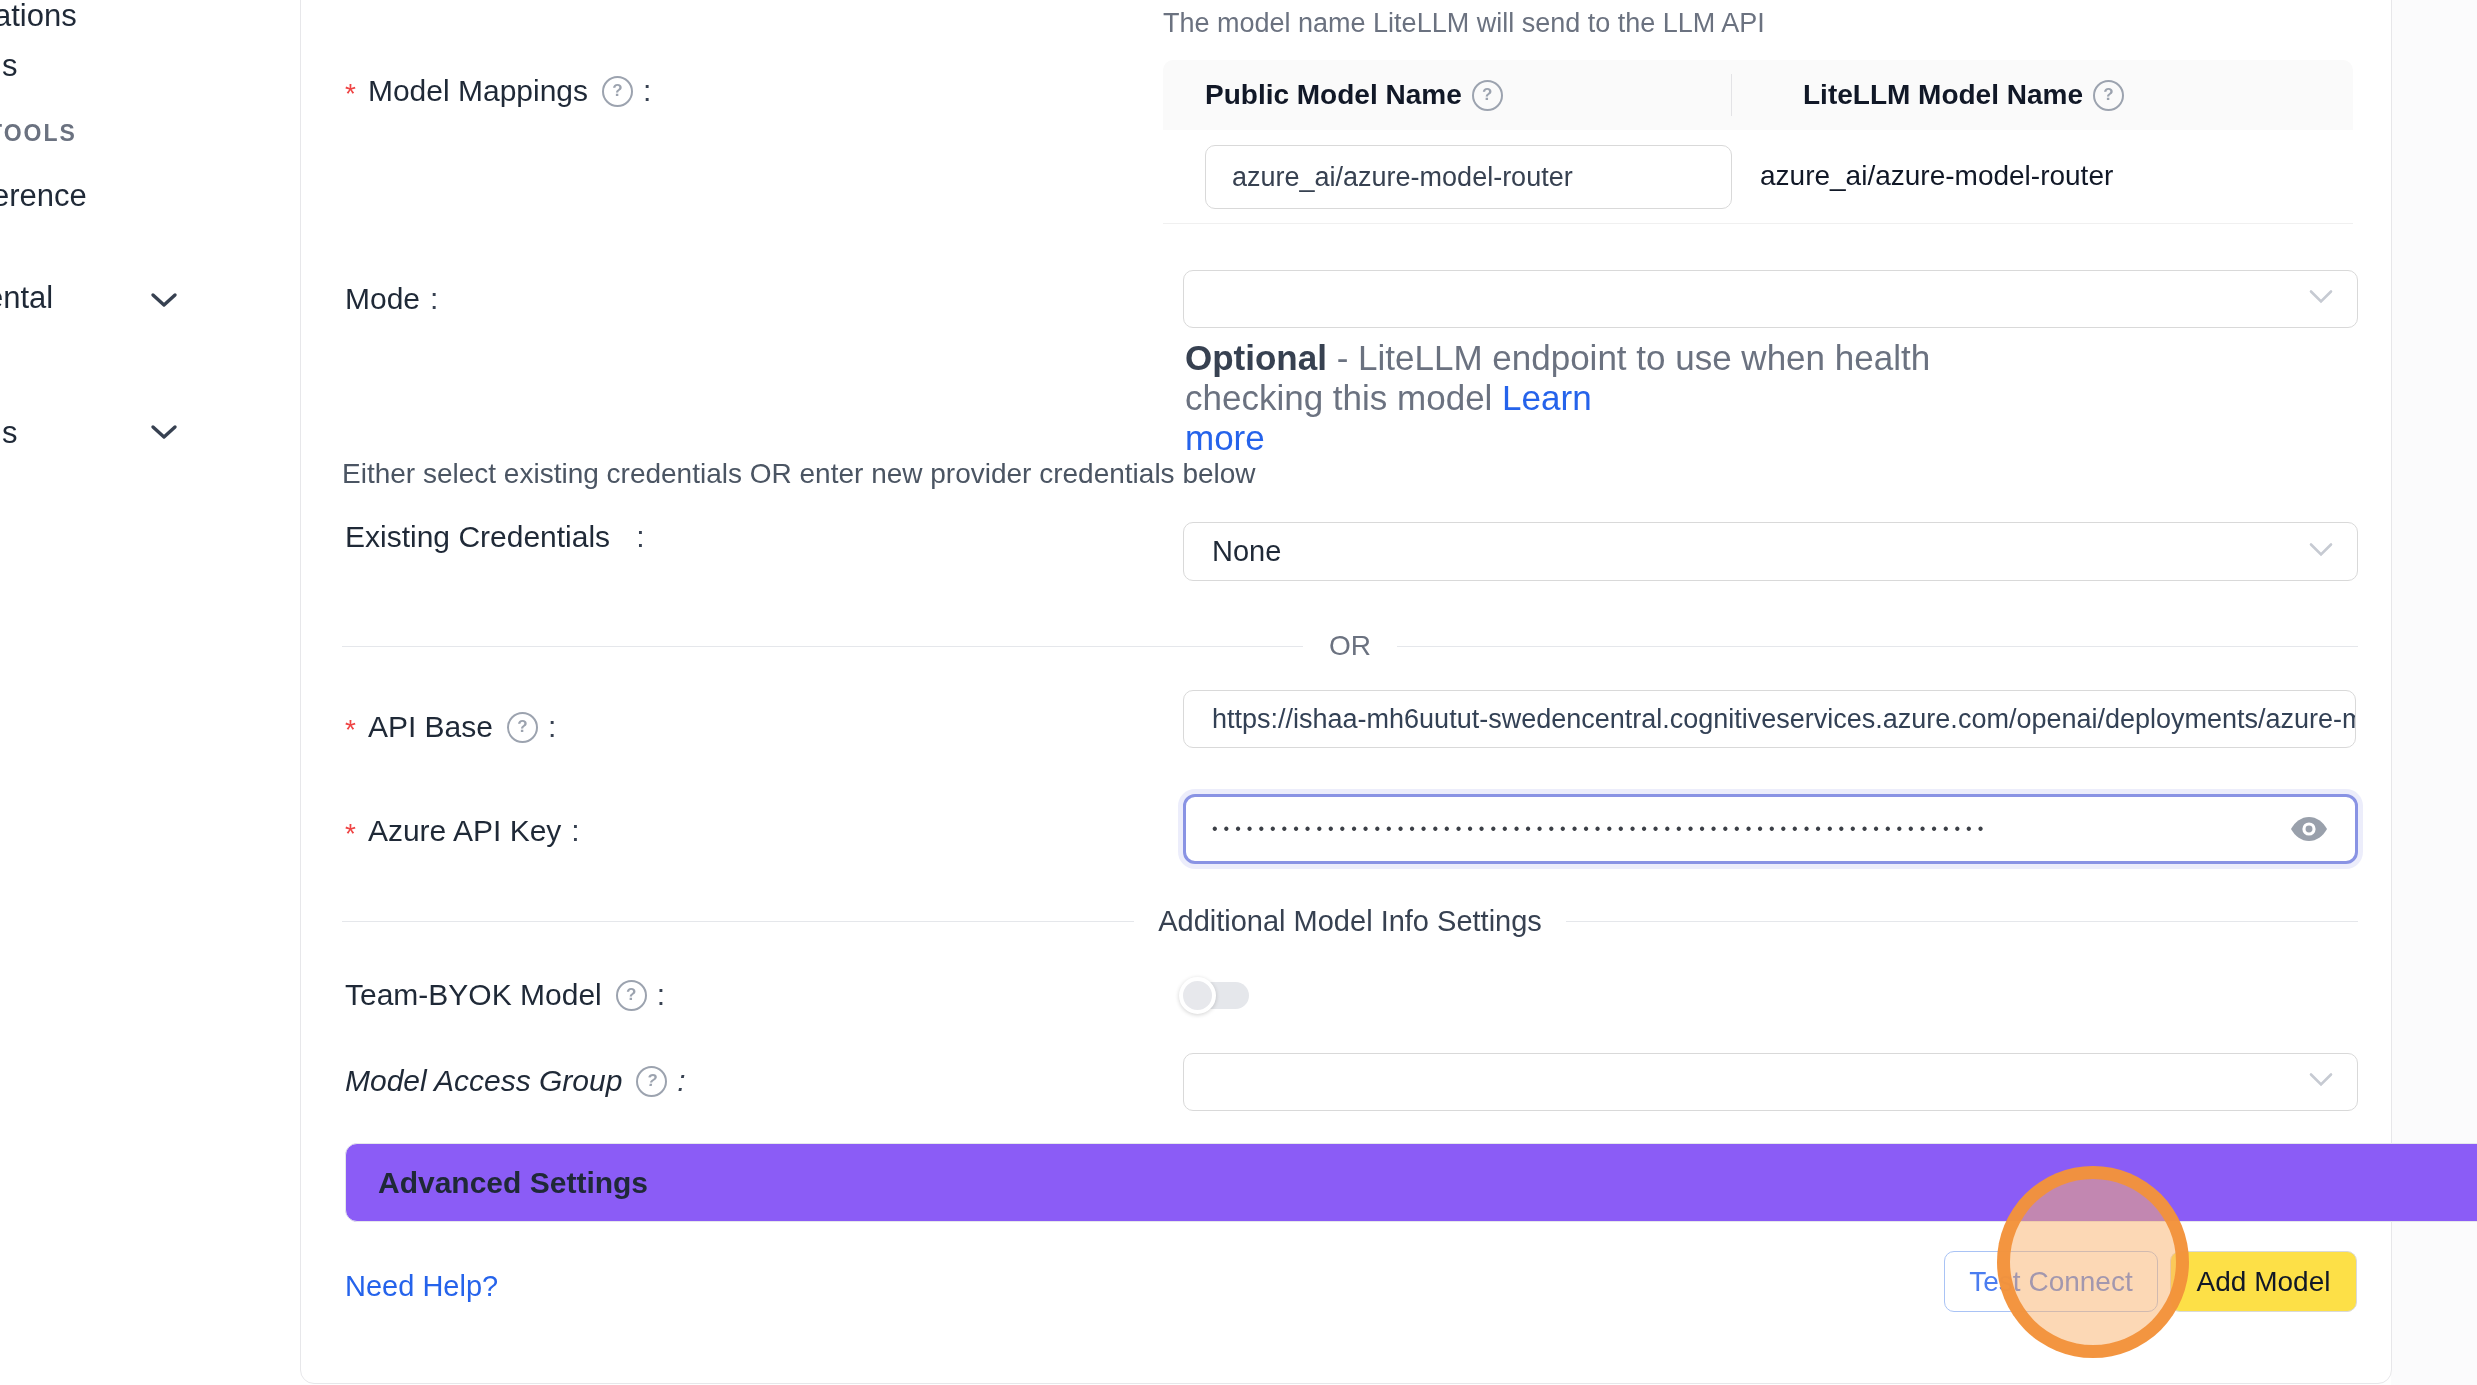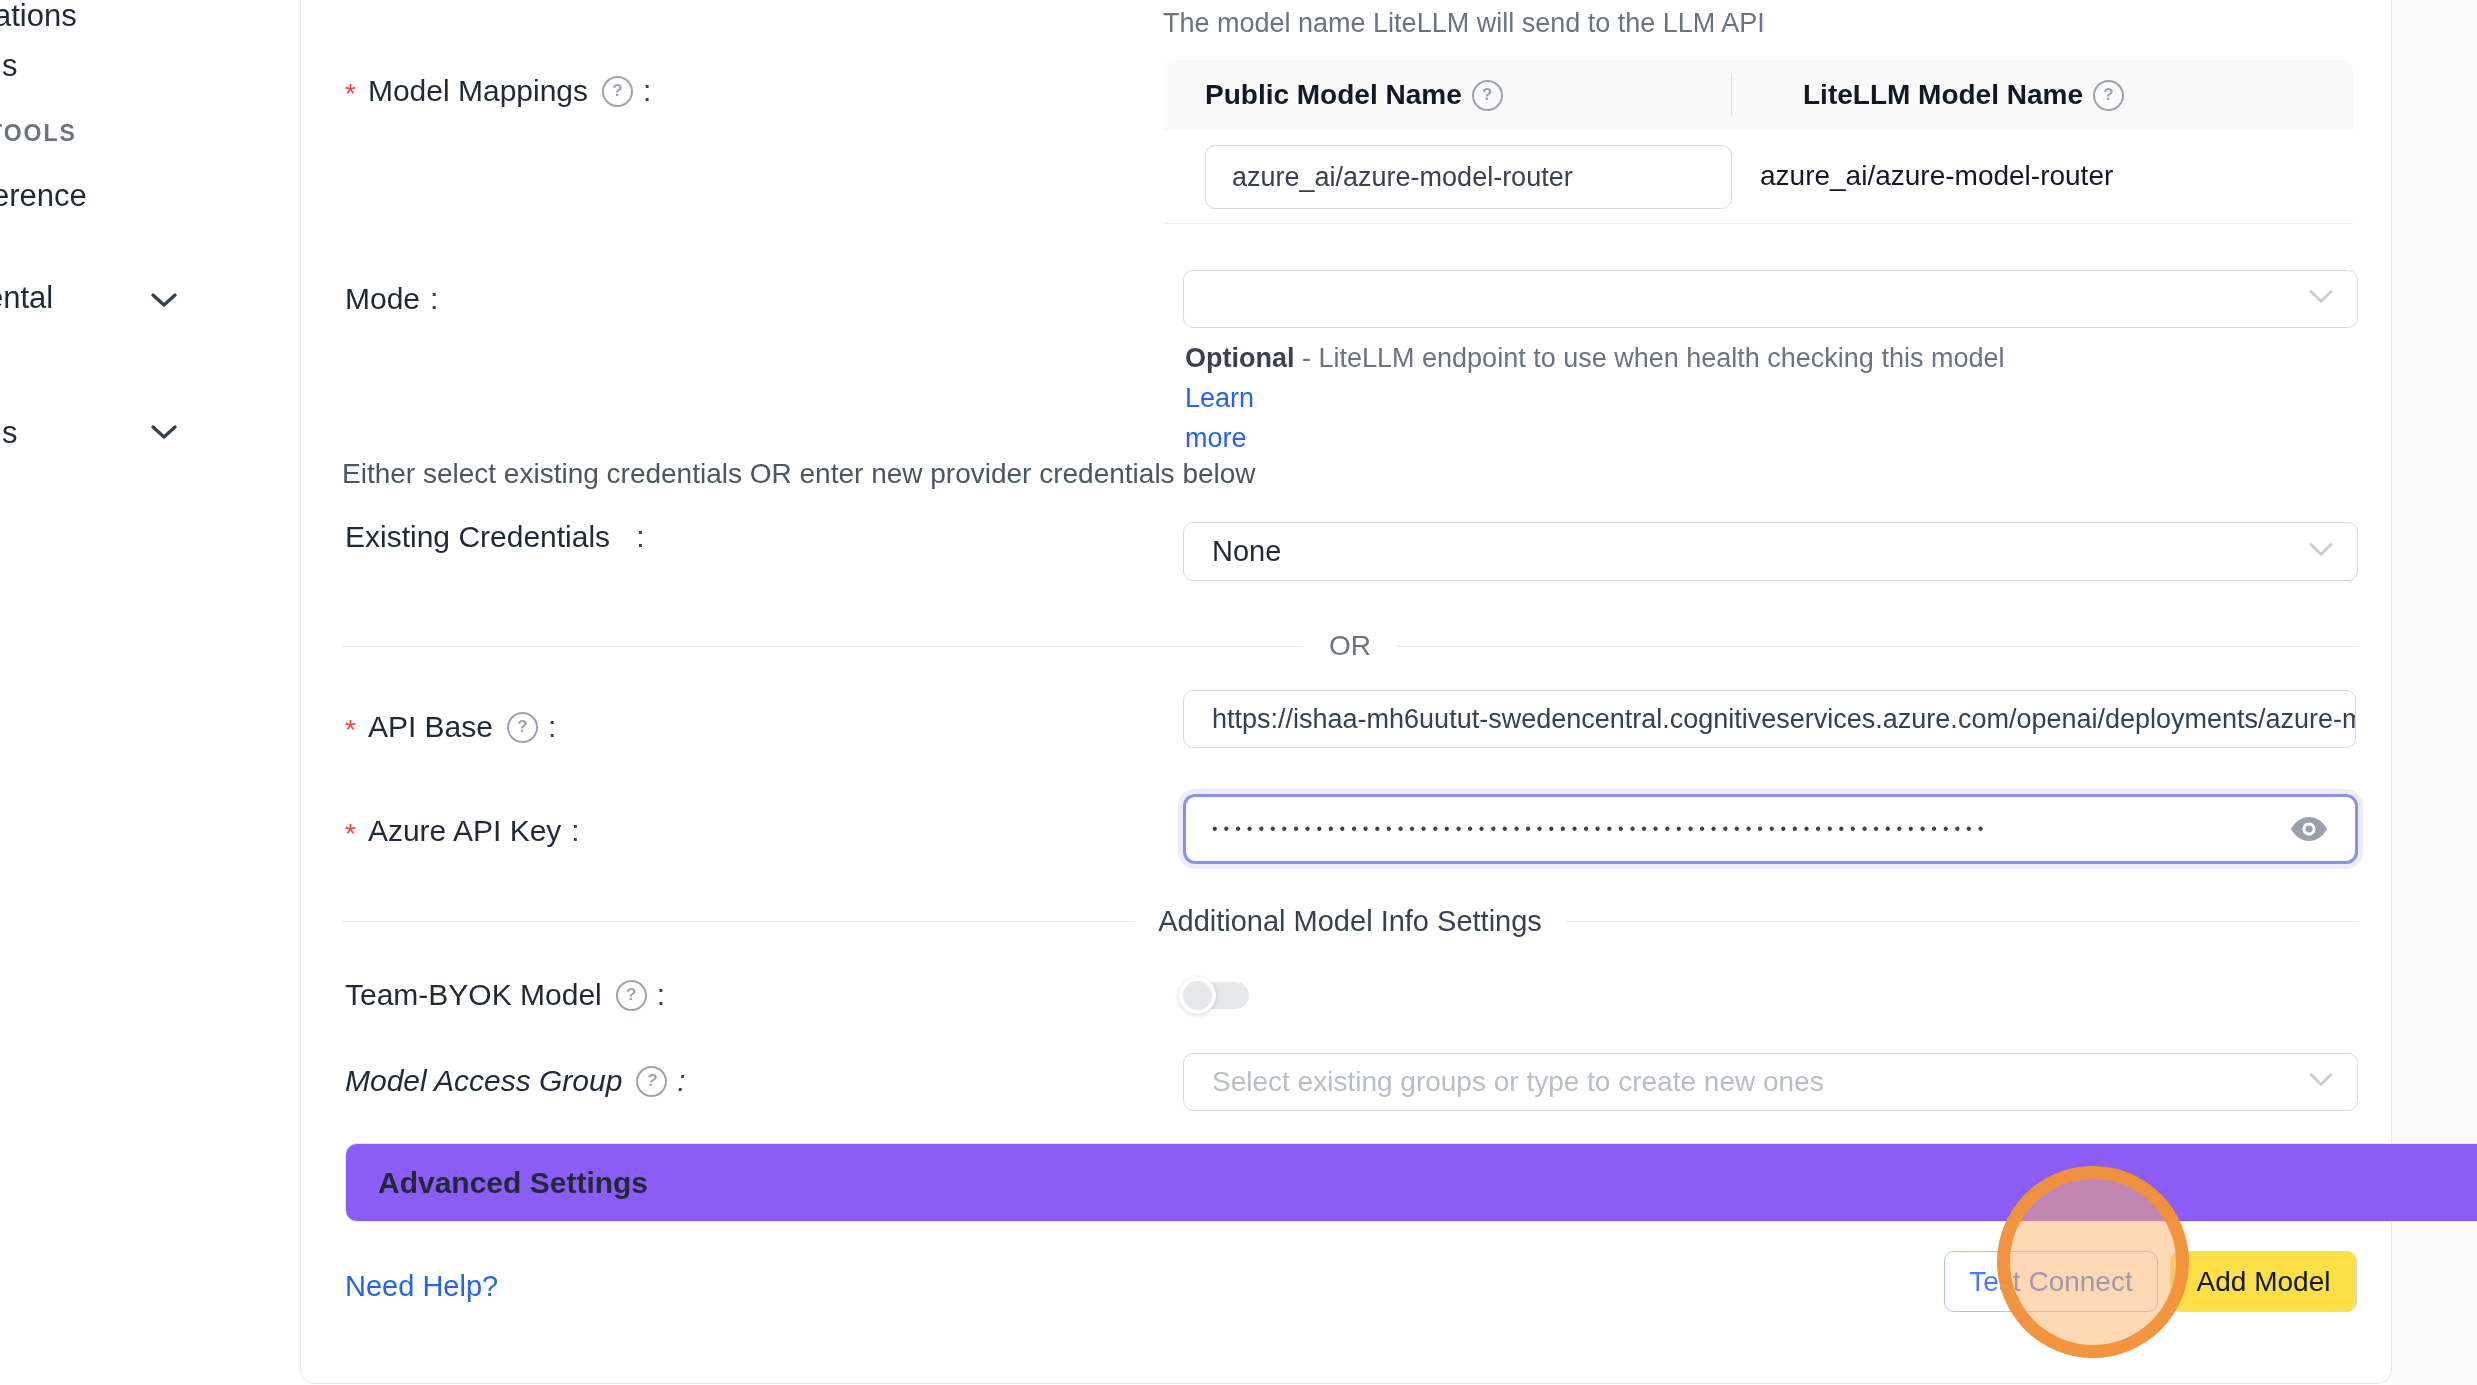--- a/index.html
+++ b/index.html
@@ -79,21 +79,21 @@
       <span class="colon">:</span>
   </div>
   <div class="abs select" style="left:1183px;top:270px;width:1173px;height:56px;">
     <span style="padding-left:28px;font-size:29px;color:#1f2937;"></span>
     <span class="chev">
       <svg width="24" height="15" viewBox="0 0 24 15">
           <path d="M2 2 L12 12 L22 2" fill="none" stroke="#c6cad2" stroke-width="2.6" stroke-linecap="round"></path>
         </svg>
     </span>
   </div>
-  <div class="abs" style="left:1185px;top:338px;width:830px;font-size:27px;line-height:40px;color:#6b7280;">
+  <div class="abs" style="left:1185px;top:338px;width:830px;font-size:35px;line-height:40px;color:#6b7280;">
     <span style="font-weight:700;color:#374151;">Optional</span><span> - LiteLLM endpoint to use when health checking this model </span><span style="color:#2563eb;font-weight:500;">Learn</span><br>
     <span style="color:#2563eb;font-weight:500;">more</span>
   </div>
 
   <div class="abs" style="left:342px;top:458px;font-size:28px;color:#4b5563;"><span>Either select existing credentials OR enter new provider credentials below</span></div>
 
   <div class="abs label" style="left:345px;top:520px;gap:24px;">
     <span>Existing Credentials</span>
       <span class="colon">:</span>
   </div>
@@ -154,21 +154,20 @@
     <div style="position:absolute;left:-4px;top:-5px;width:29px;height:29px;border-radius:50%;background:#e7e8ec;
                 border:4px solid #ffffff;box-shadow:0 1px 4px rgba(0,0,0,0.18);"></div>
   </div>
 
   <div class="abs label" style="left:345px;top:1064px;font-style:italic;">
     <span>Model Access Group</span>
     <span class="help">?</span>
     <span class="colon">:</span>
   </div>
   <div class="abs select" style="left:1183px;top:1053px;width:1173px;height:56px;">
-    <span style="padding-left:28px;font-size:28px;color:#b7bdc9;">Select existing groups or type to create new ones</span>
     <span class="chev">
       <svg width="24" height="15" viewBox="0 0 24 15">
           <path d="M2 2 L12 12 L22 2" fill="none" stroke="#c6cad2" stroke-width="2.6" stroke-linecap="round"></path>
         </svg>
     </span>
   </div>
 
   <div class="abs" style="left:345px;top:1143px;width:2331px;height:79px;border:1px solid #e5e7eb;border-radius:12px;
               display:flex;align-items:center;box-sizing:border-box;background:#8b5cf6;">
     <span style="padding-left:32px;font-size:30px;font-weight:700;color:#1f2937;">Advanced Settings</span>

